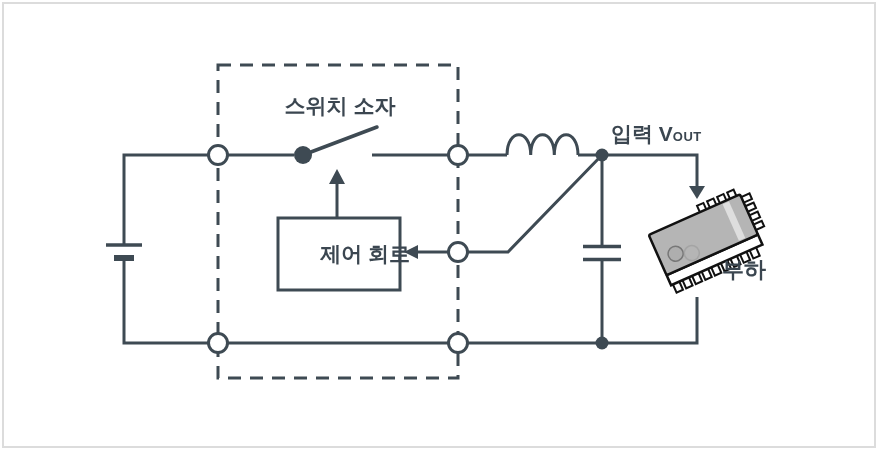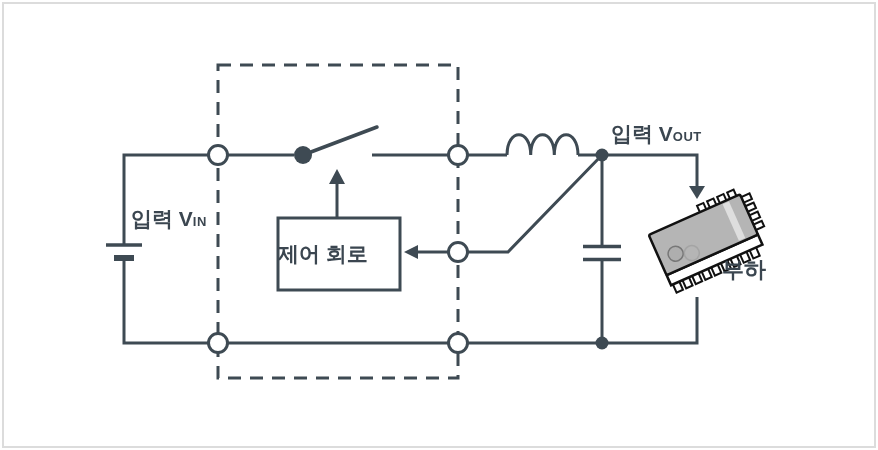--- a/index.html
+++ b/index.html
@@ -41,21 +41,21 @@
   }
   .lbl .sub {
     font-size: 13px;
     font-weight: 700;
     letter-spacing: 0.5px;
     text-align: center;
   }
   .lbl-switch  { left: 250px; top: 94px;  width: 180px; text-align: center; }
   .lbl-vin     { left: 131px; top: 207px; }
   .lbl-vout    { left: 611px; top: 122px; }
-  .lbl-control { left: 278px; top: 242px; width: 132px; text-align: left; }
+  .lbl-control { left: 278px; top: 242px; width: 132px; text-align: right; }
   .lbl-load    { left: 716px; top: 258px; width: 56px;  text-align: center; font-size: 22px; }
 </style>
 </head>
 <body>
 
 <div class="stage">
 
   <svg class="canvas" viewBox="0 0 878 450" fill="none" stroke-linejoin="miter">
 
     <g>
@@ -164,22 +164,22 @@
 
       <rect x="-50" y="-31" width="100" height="44" rx="2" fill="var(--chip)" stroke="#111111" stroke-width="2.5"></rect>
 
       <rect x="30" y="-29" width="7" height="40" fill="#ffffff" opacity="0.55"></rect>
 
       <circle cx="-33" cy="-3" r="7.5" fill="#aeaeae" stroke="#777777" stroke-width="1.5"></circle>
       <circle cx="-18" cy="3" r="7.5" fill="none" stroke="#9a9a9a" stroke-width="1.5" opacity="0.6"></circle>
     </g>
   </svg>
 
+  <div class="lbl lbl-switch">스위치 소자</div>
 
-  <div class="lbl lbl-vin"><span>입력 V</span><span class="sub">IN</span></div>
 
   <div class="lbl lbl-vout"><span>입력 V</span><span class="sub">OUT</span></div>
 
   <div class="lbl lbl-control">제어 회로</div>
 
   <div class="lbl lbl-load">부하</div>
 
   <div class="frame"></div>
 </div>
 

